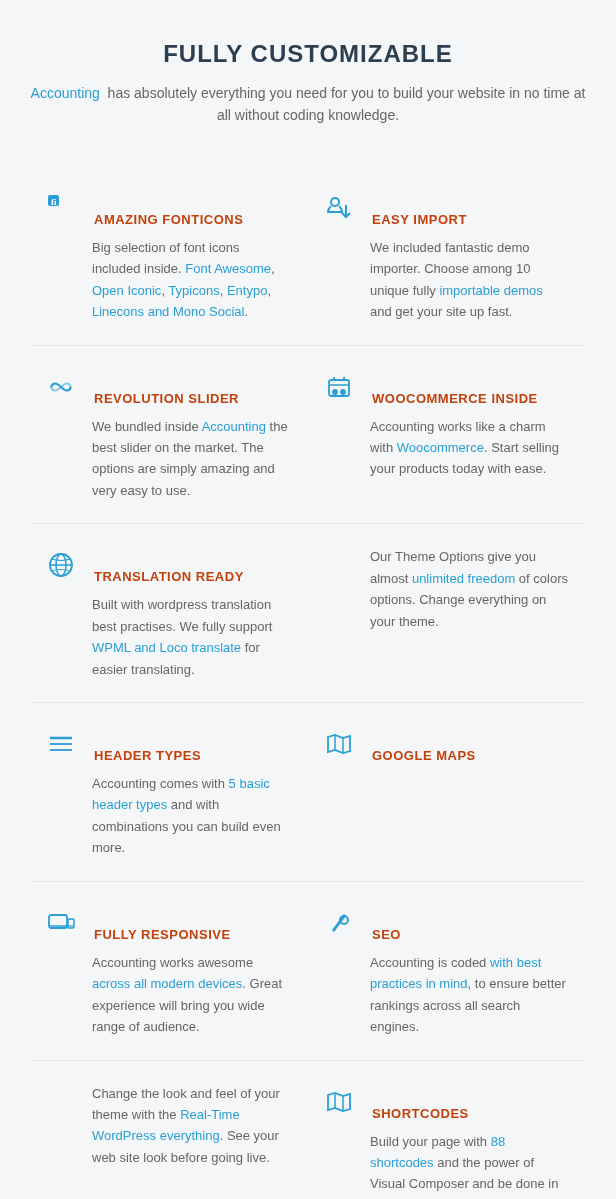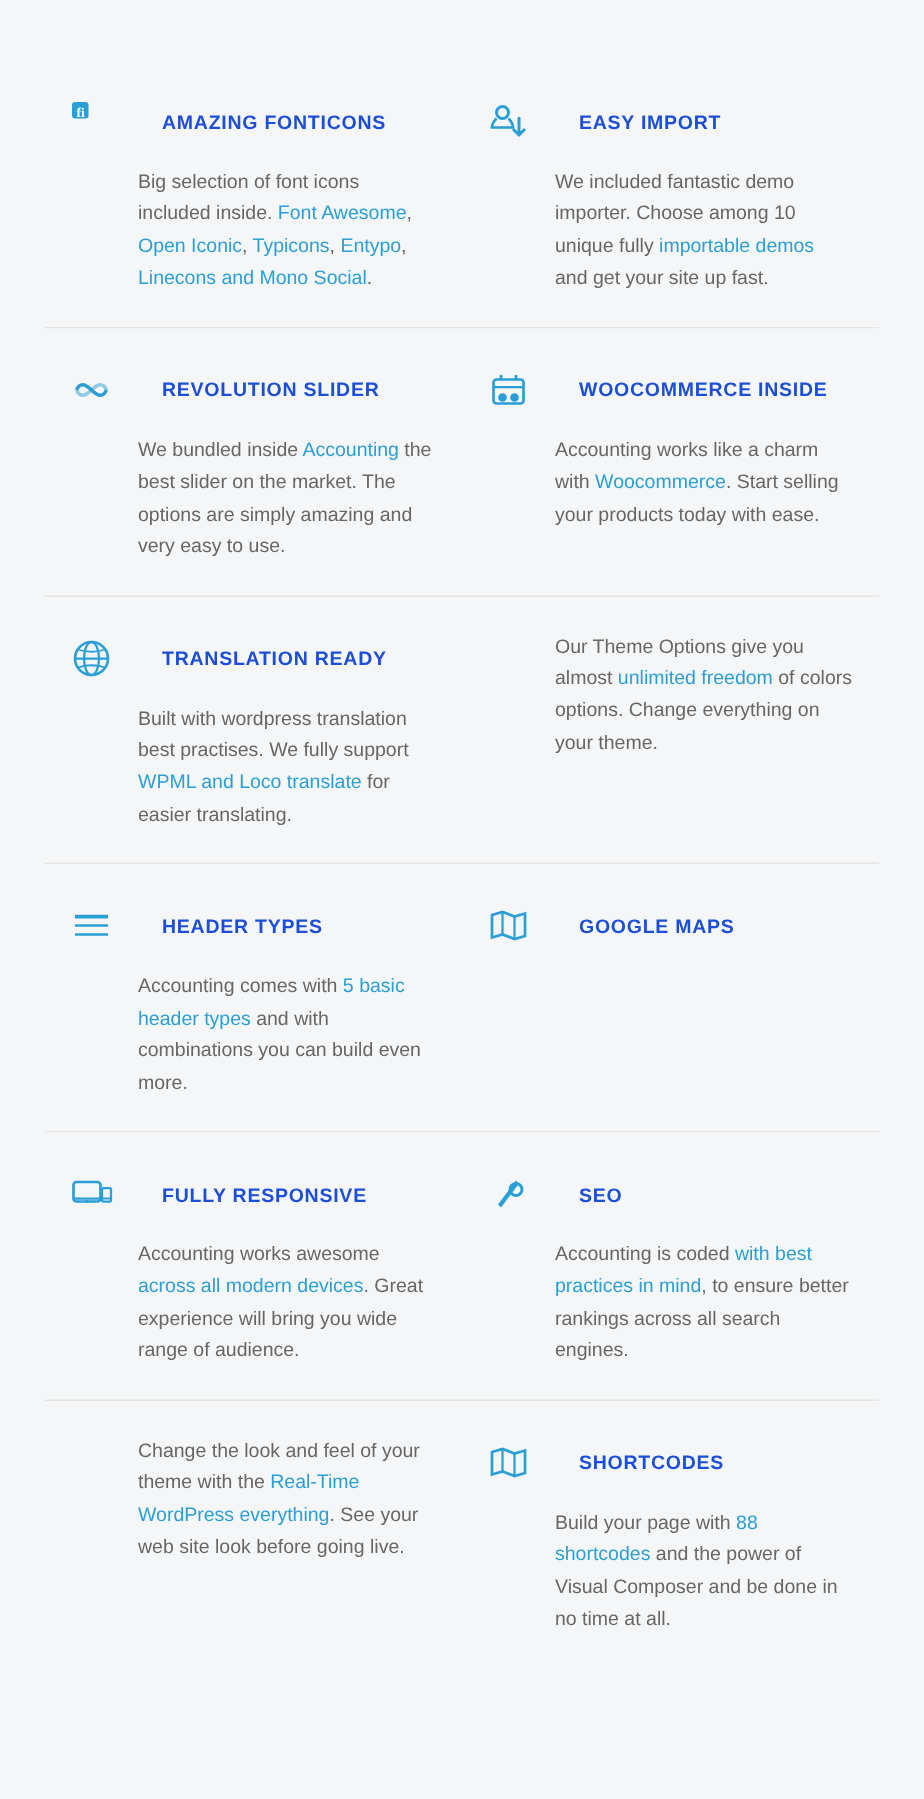--- a/index.html
+++ b/index.html
@@ -40,38 +40,38 @@
       display: grid;
       grid-template-columns: 1fr 1fr;
       gap: 0;
     }
     .feature-item {
       padding: 22px 18px 22px 12px;
       background: #f5f6f7;
     }
     .feature-header {
       display: flex;
-      align-items: center;
+      align-items: flex-end;
       margin-bottom: 10px;
-      gap: 28px;
+      gap: 14px;
     }
     .feature-icon {
       width: 38px;
       height: 38px;
       flex-shrink: 0;
       display: flex;
       align-items: center;
       justify-content: center;
       color: #2a9fd6;
       font-size: 22px;
     }
     .feature-title {
       font-size: 13px;
       font-weight: 800;
-      color: #1d4ed8;
+      color: #c2410c;
       letter-spacing: 0.5px;
       text-transform: uppercase;
     }
     .feature-body {
       font-size: 13px;
       color: #666;
       line-height: 1.65;
       padding-left: 50px;
     }
     .feature-body a {
@@ -81,20 +81,27 @@
     .divider-row {
       border-top: 1px solid #e5e5e5;
       grid-column: 1 / -1;
     }
   </style>
 </head>
 <body>
 
 <div class="page-wrapper">
 
+  <div class="header-section">
+    <h1 class="main-title">FULLY CUSTOMIZABLE</h1>
+    <p class="header-desc">
+      <a href="#">Accounting</a>
+      &nbsp;<span>has absolutely everything you need for you to build your website in no time at all without coding knowledge.</span>
+    </p>
+  </div>
 
   <div class="features-grid">
 
     <div class="feature-item">
       <div class="feature-header">
         <div class="feature-icon">
           <svg width="30" height="30" viewBox="0 0 30 30" fill="#2a9fd6">
             <rect x="2" y="2" width="11" height="11" rx="2" fill="#2a9fd6"></rect>
             <text x="5" y="12" font-size="9" font-weight="bold" fill="white" font-family="serif">fi</text>
             <rect x="2" y="2" width="11" height="11" rx="2" fill="none" stroke="#2a9fd6" stroke-width="0"></rect>

